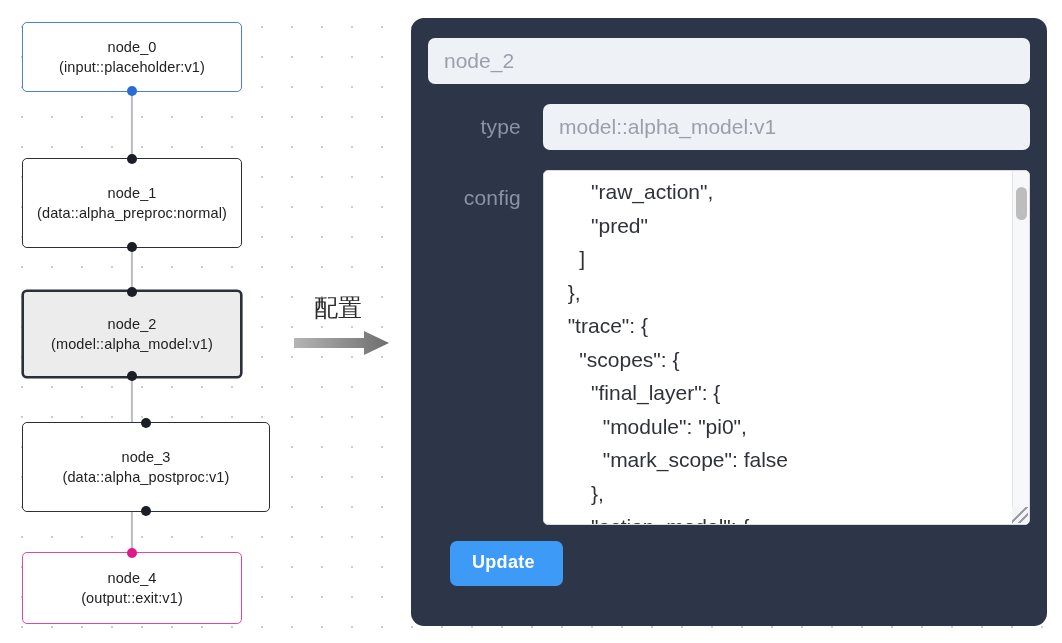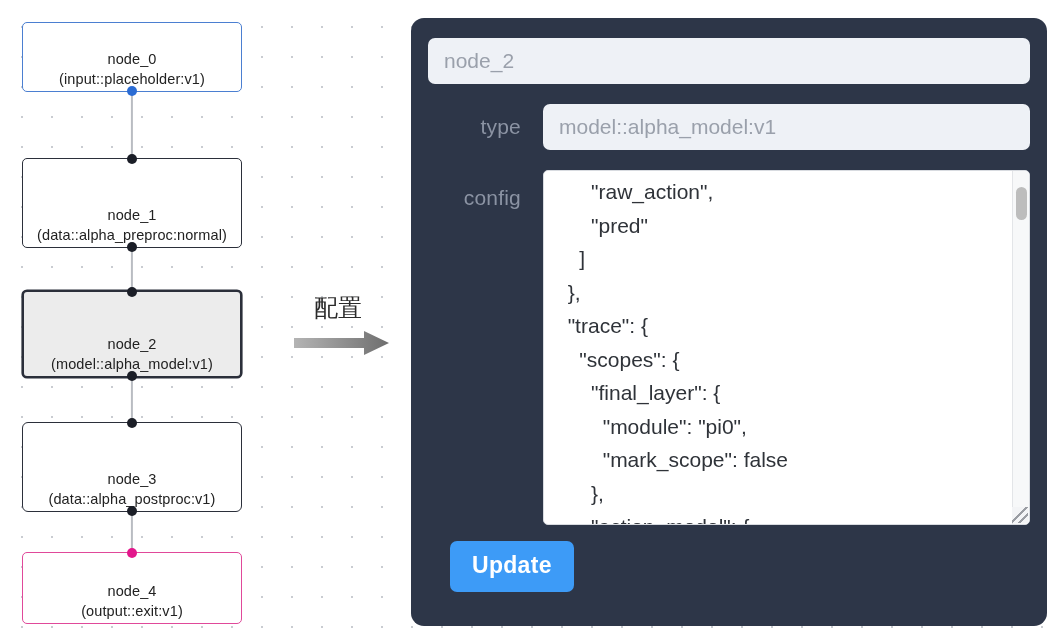--- a/index.html
+++ b/index.html
@@ -39,21 +39,21 @@
     pointer-events: none;
   }
 
   .node {
     position: absolute;
     box-sizing: border-box;
     border-radius: 5px;
     background: #ffffff;
     border: 1.3px solid #2b2f3a;
     display: flex;
-    align-items: flex-end;
+    align-items: center;
     justify-content: center;
     text-align: center;
     color: #222222;
     font-size: 14.5px;
     line-height: 20px;
     letter-spacing: 0.1px;
     padding: 2px 7px;
     word-break: break-all;
     overflow-wrap: anywhere;
   }
@@ -224,23 +224,23 @@
       linear-gradient(135deg, transparent 66%, #9a9da3 66%, #9a9da3 76%, transparent 76%);
     background-color: #f3f4f6;
   }
 
   #update-button {
     margin-left: 22px;
     background: #3d9bf7;
     color: #ffffff;
     border: none;
     border-radius: 7px;
-    font-size: 23px;
+    font-size: 18px;
     font-weight: bold;
-    padding: 11px 22px 13px 22px;
+    padding: 11px 28px 13px 22px;
     letter-spacing: 0.3px;
     font-family: "Liberation Sans", "DejaVu Sans", sans-serif;
     cursor: pointer;
   }
 </style>
 </head>
 <body>
 
 <div id="canvas">
 
@@ -270,21 +270,21 @@
 
   <div class="node selected" style="left:22px; top:290px; width:220px; height:88px;">
     <div>
       <span class="node-label">node_2</span>
       <span class="node-label">(model::alpha_model:v1)</span>
     </div>
     <div class="handle top"></div>
     <div class="handle bottom"></div>
   </div>
 
-  <div class="node" style="left:22px; top:422px; width:220px; height:90px;border-radius:6px;">
+  <div class="node" style="left:22px; top:422px; width:248px; height:90px;">
     <div>
       <span class="node-label">node_3</span>
       <span class="node-label">(data::alpha_postproc:v1)</span>
     </div>
     <div class="handle top"></div>
     <div class="handle bottom"></div>
   </div>
 
   <div class="node accent-pink" style="left:22px; top:552px; width:220px; height:72px;">
     <div>

